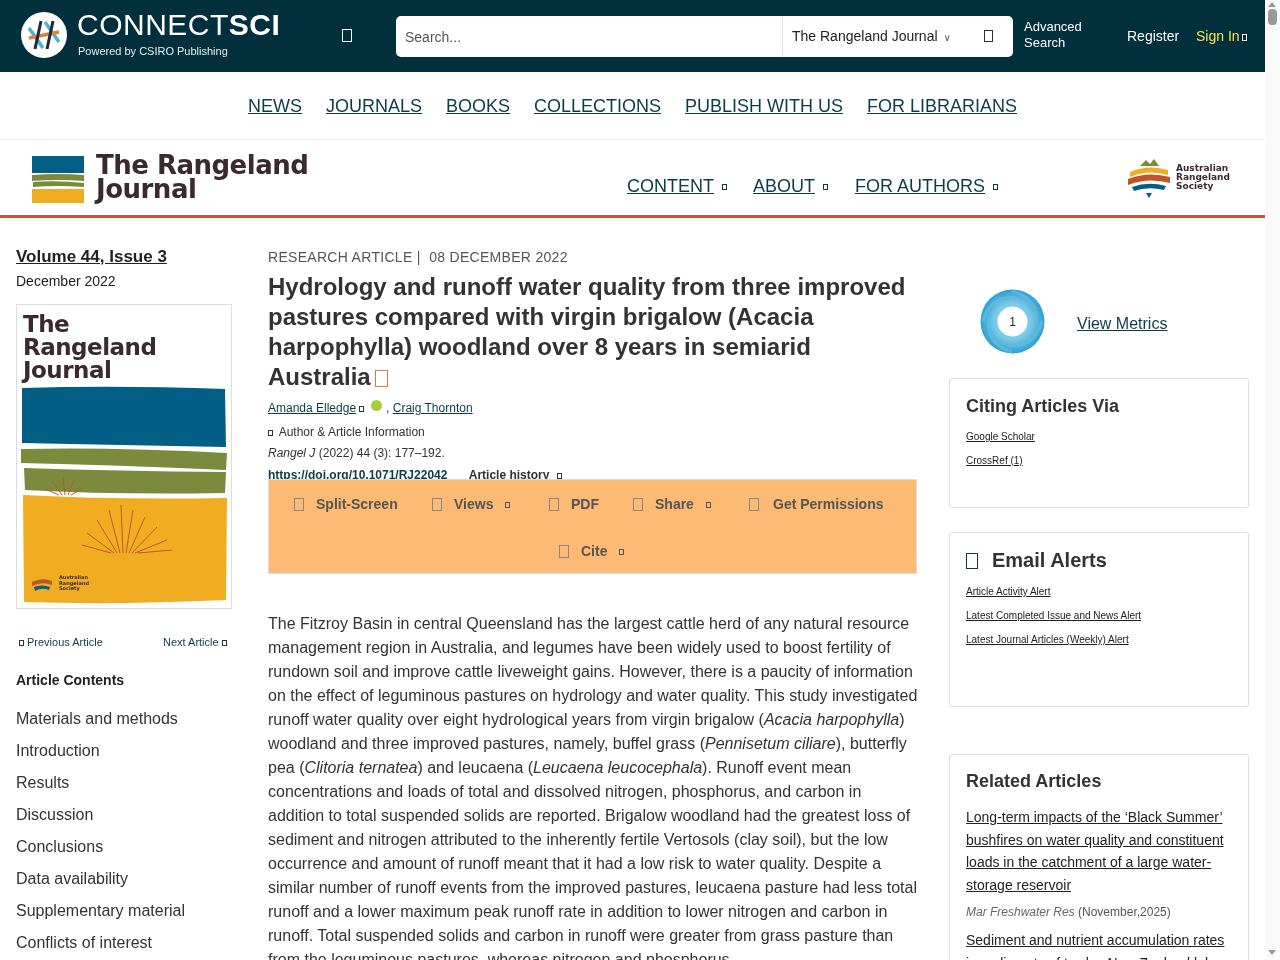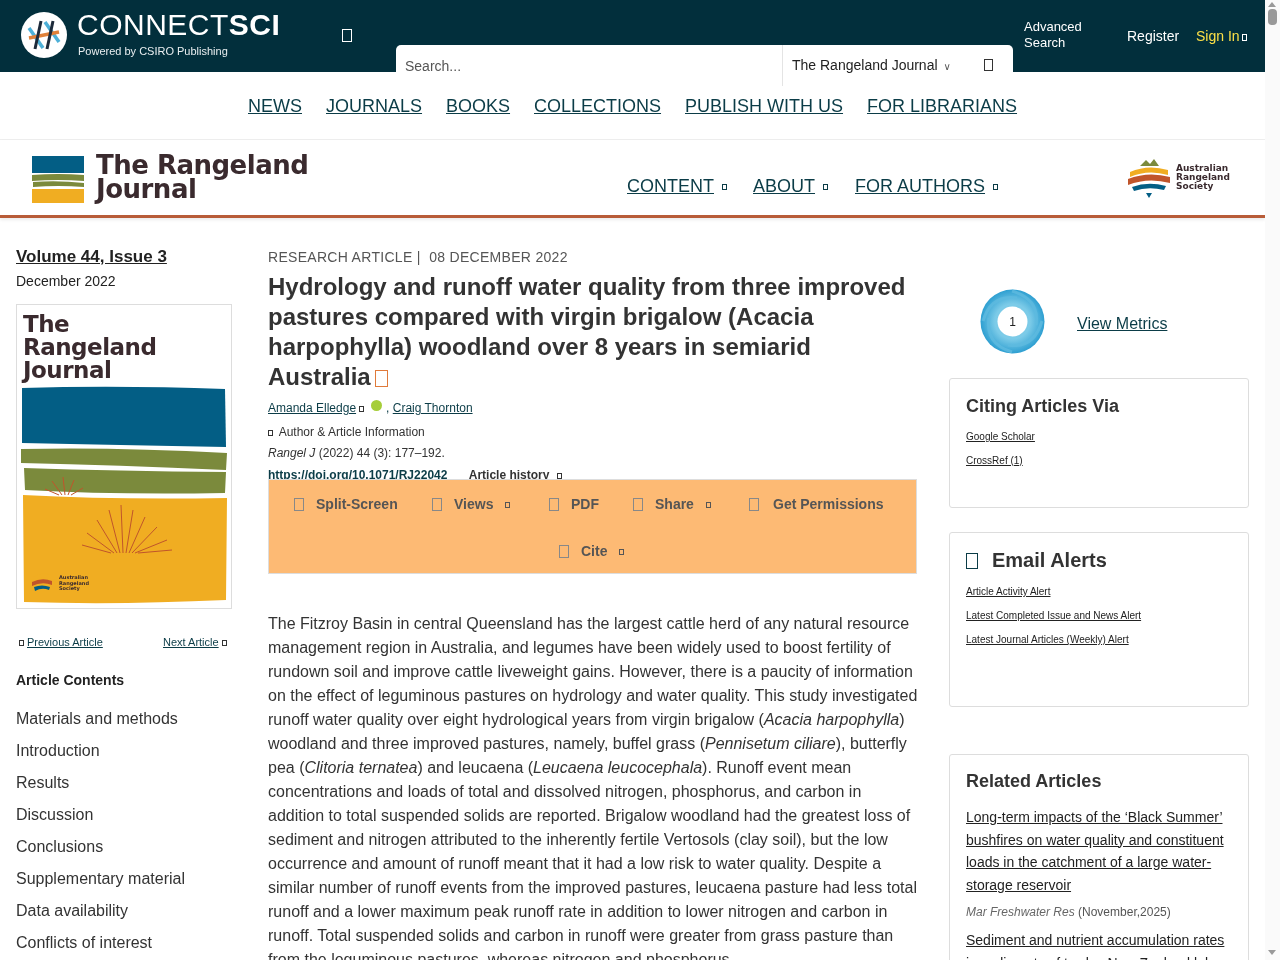--- a/index.html
+++ b/index.html
@@ -7,21 +7,21 @@
   body { font-family: "Liberation Sans", sans-serif; color: #222; position: relative; }
   a { color: inherit; }
 
   
   .topbar { position: absolute; left: 0; top: 0; width: 1265px; height: 72px; background: #022f3c; }
   .logo-circle { position: absolute; left: 21px; top: 12px; width: 46px; height: 46px; border-radius: 50%; background: #fff; overflow: hidden; }
   .logo-text { position: absolute; left: 77px; top: 8px; color: #fff; font-size: 30px; letter-spacing: 0.5px; font-weight: 300; text-align: center; }
   .logo-text b { font-weight: 700; }
   .logo-sub { position: absolute; left: 78px; top: 45px; color: #e9eef0; font-size: 11px; }
   .top-menu-icon { position: absolute; left: 342px; top: 29px; width: 10px; height: 13px; border: 1.5px solid #fff; }
-  .search-wrap { position: absolute; left: 396px; top: 16px; width: 617px; height: 41px; background: #fff; border-radius: 5px; margin-top: 29px; }
+  .search-wrap { position: absolute; left: 396px; top: 16px; width: 617px; height: 41px; background: #fff; border-radius: 5px; }
   .search-input { position: absolute; left: 0; top: 0; width: 386px; height: 41px; border: none; background: transparent; font-size: 14px; padding-left: 9px; font-family: "Liberation Sans", sans-serif; color: #333; outline: none; }
   .search-input::placeholder { color: #555; }
   .search-scope { position: absolute; left: 386px; top: 0; width: 180px; height: 41px; border-left: 1px solid #e4e4e4; font-size: 14px; color: #222; padding: 12px 0 0 9px; }
   .search-scope .chev { display: inline-block; margin-left: 6px; font-size: 10px; color: #555; }
   .search-btn-icon { position: absolute; left: 588px; top: 14px; width: 9px; height: 12px; border: 1.2px solid #333; }
   .adv-search { position: absolute; left: 1024px; top: 19px; color: #fff; font-size: 13px; line-height: 16px; }
   .register { position: absolute; left: 1127px; top: 28px; color: #fff; font-size: 14px; }
   .signin { position: absolute; left: 1196px; top: 28px; color: #fde047; font-size: 14px; }
   .signin .ic { display: inline-block; width: 5px; height: 7px; border: 1px solid #fff; margin-left: 2px; }
 
@@ -37,21 +37,21 @@
   .jnav .tri { display: inline-block; width: 5px; height: 6px; border: 1px solid #0b3c47; margin-left: 8px; vertical-align: middle; }
   .ars-logo { position: absolute; left: 1126px; top: 18px; width: 110px; height: 42px; }
   .ars-text { position: absolute; left: 50px; top: 6px; font-size: 9px; line-height: 9px; font-weight: 700; color: #3a2a2e; font-family: "DejaVu Sans", sans-serif; }
 
   
   .vol-link { position: absolute; left: 16px; top: 247px; font-size: 17px; font-weight: 700; color: #222; text-decoration: underline; }
   .vol-date { position: absolute; left: 16px; top: 273px; font-size: 14px; color: #222; }
   .cover { position: absolute; left: 16px; top: 304px; width: 216px; height: 305px; border: 1px solid #ddd; background: #fff; overflow: hidden; }
   .cover-title { position: absolute; left: 6px; top: 8px; font-size: 23px; line-height: 23px; font-weight: 700; color: #3a2a2e; font-family: "DejaVu Sans", sans-serif; letter-spacing: -0.5px; }
   .prev-art { position: absolute; left: 16px; top: 636px; font-size: 11px; color: #0b3c47; }
-  .prev-art a, .next-art a { text-decoration: underline; }
+  .prev-art a, .next-art a { }
   .next-art { position: absolute; left: 163px; top: 636px; font-size: 11px; color: #0b3c47; }
   .sq-ic { display: inline-block; width: 5px; height: 6px; border: 1px solid #333; vertical-align: middle; margin: 0 3px; }
   .ac-title { position: absolute; left: 16px; top: 672px; font-size: 14px; font-weight: 700; color: #222; }
   .toc { position: absolute; left: 16px; top: 709px; }
   .toc a { display: block; font-size: 16px; color: #333; text-decoration: none; height: 32px; line-height: 20px; }
 
   
   .art-type { position: absolute; left: 268px; top: 249px; font-size: 14px; color: #555; letter-spacing: 0.3px; text-align: right; }
   .art-title { position: absolute; left: 268px; top: 272px; width: 650px; font-size: 24px; line-height: 30px; font-weight: 700; color: #333; }
   .art-title .ic { display: inline-block; width: 13px; height: 17px; border: 1.5px solid #e07a3a; margin-left: 4px; vertical-align: -2px; }
@@ -199,22 +199,22 @@
 <div class="prev-art"><span class="sq-ic"></span><a>Previous Article</a></div>
 <div class="next-art"><a>Next Article</a><span class="sq-ic"></span></div>
 
 <div class="ac-title">Article Contents</div>
 <div class="toc">
   <a>Materials and methods</a>
   <a>Introduction</a>
   <a>Results</a>
   <a>Discussion</a>
   <a>Conclusions</a>
+  <a>Data availability</a>
   <a>Supplementary material</a>
-  <a>Data availability</a>
   <a>Conflicts of interest</a>
 </div>
 
 <div class="art-type"><span>RESEARCH ARTICLE</span> <span>|</span>&nbsp; <span>08 DECEMBER 2022</span></div>
 
 <h1 class="art-title"><span>Hydrology and runoff water quality from three improved pastures compared with virgin brigalow (Acacia harpophylla) woodland over 8 years in semiarid Australia</span><span class="ic"></span></h1>
 
 <div class="authors">
   <a>Amanda Elledge</a><span class="sq-ic"></span><span class="orcid"></span>, <a>Craig Thornton</a>
 </div>

